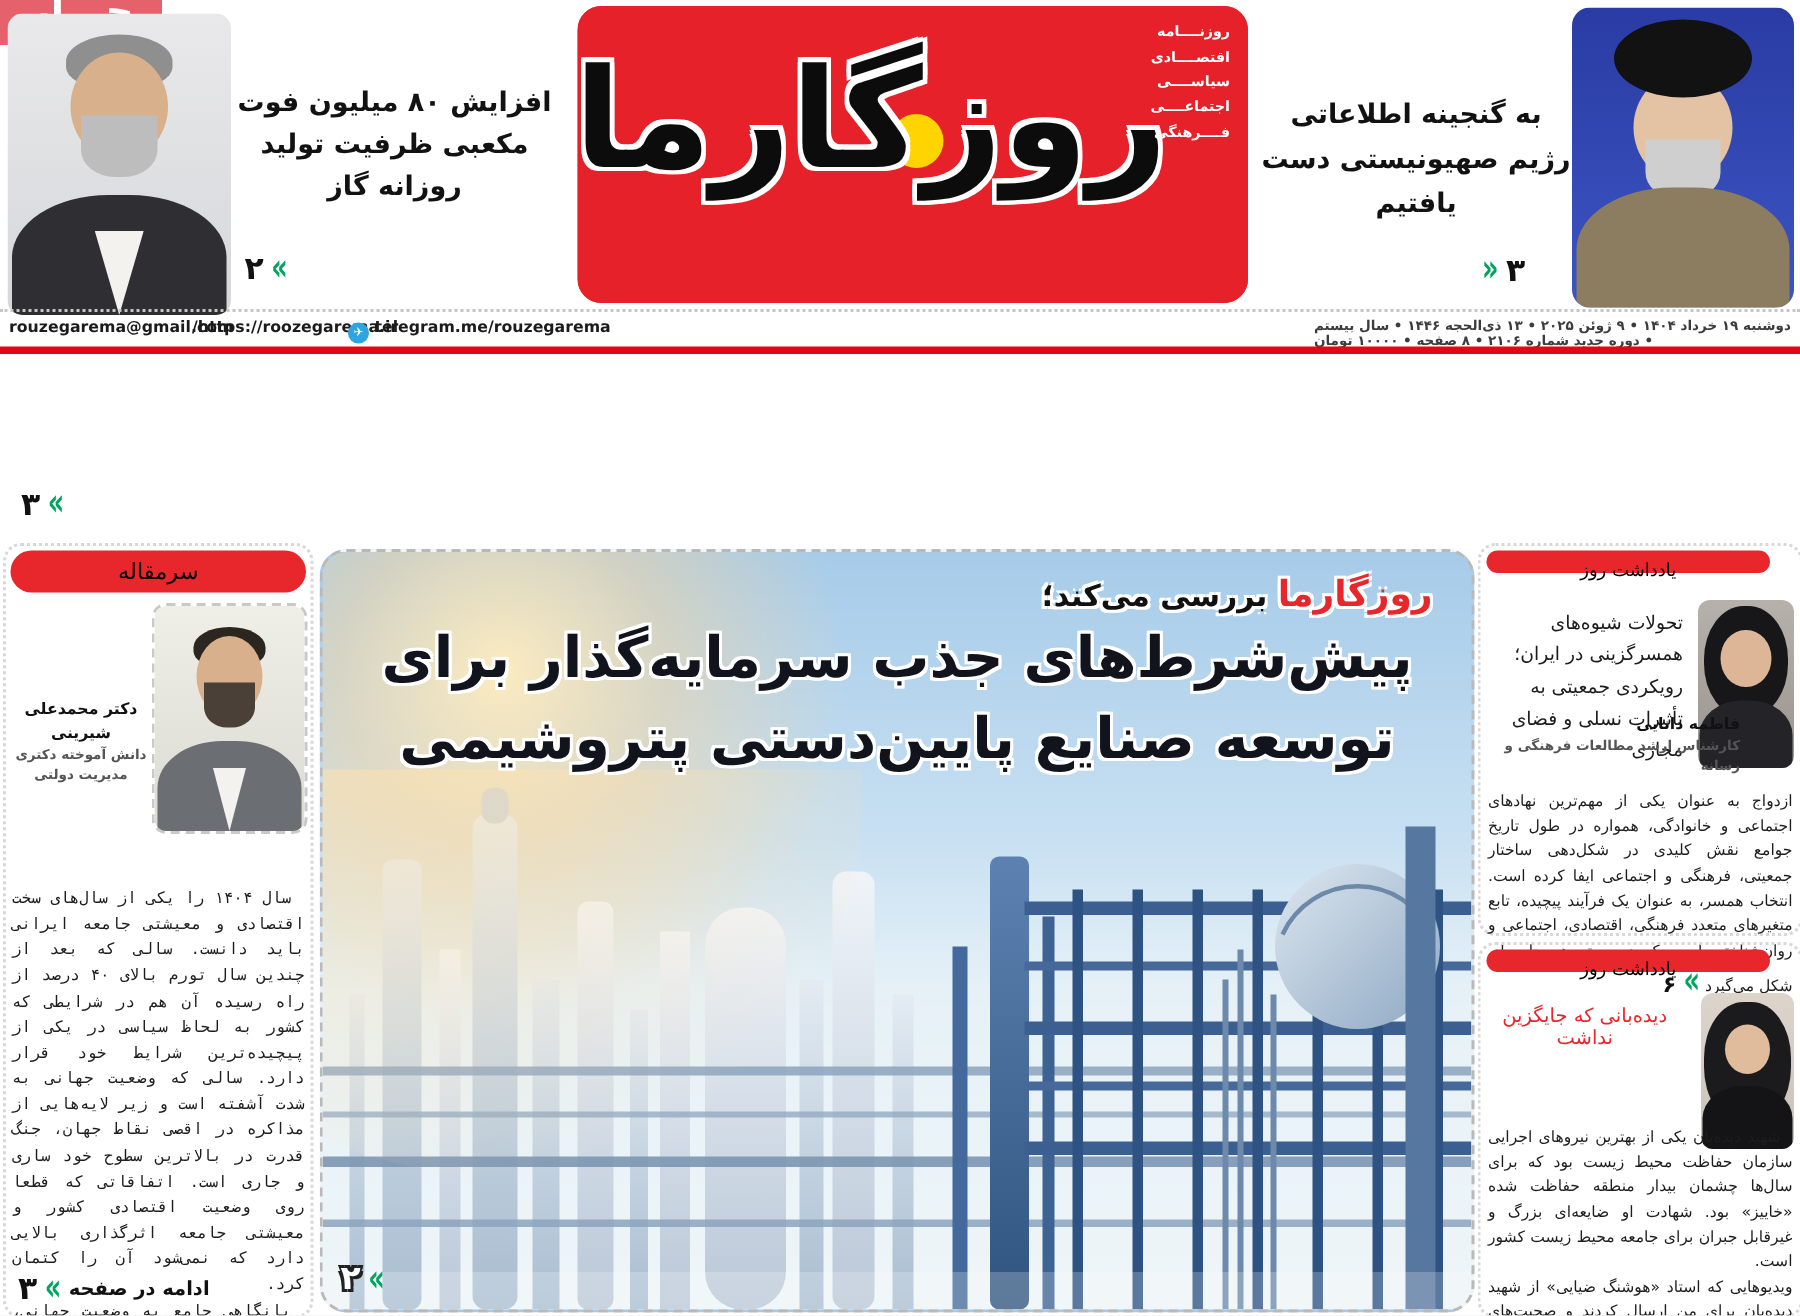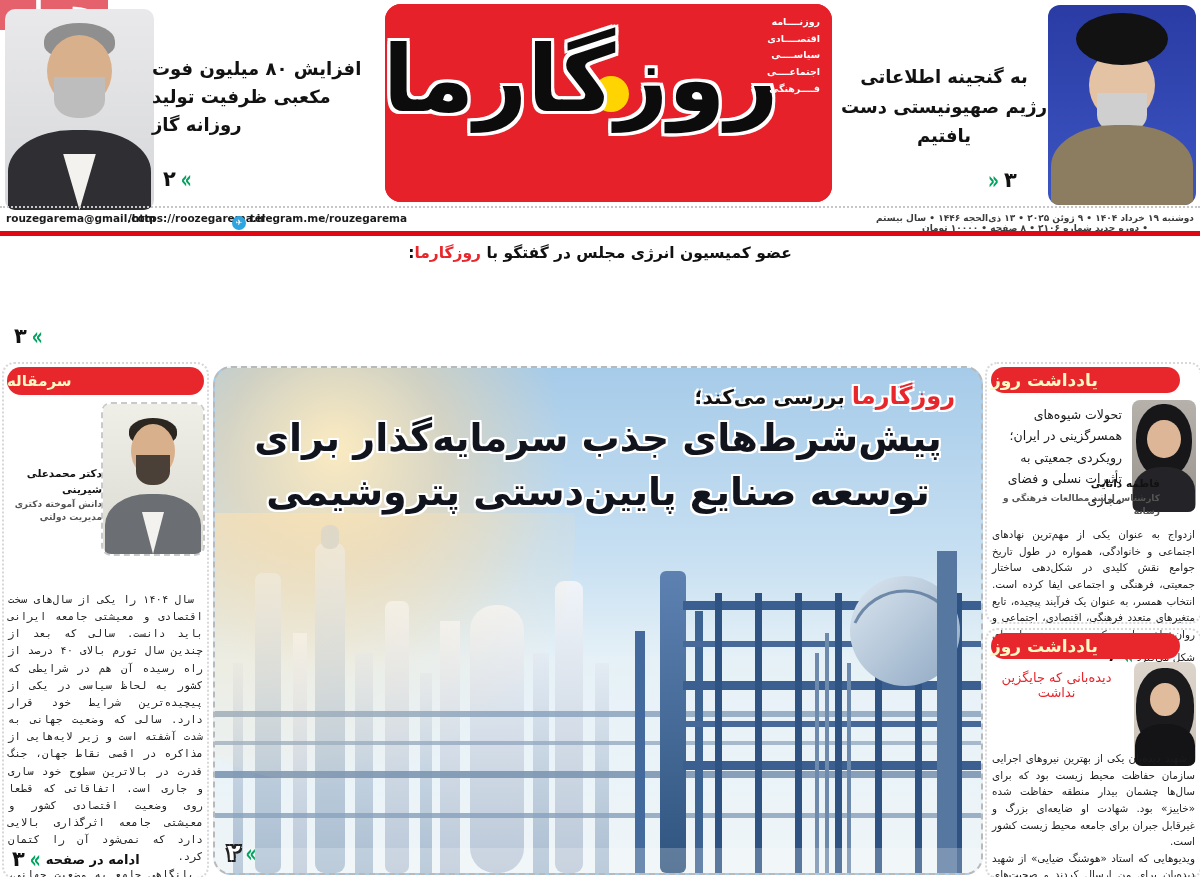--- a/index.html
+++ b/index.html
@@ -14,52 +14,52 @@
   .p-head{position:absolute;width:44%;height:36%;border-radius:50%;background:#d9b08c;left:28%;top:13%;}
   .p-hair{position:absolute;width:48%;height:18%;border-radius:50% 50% 40% 40%;background:#555;left:26%;top:9%;}
   .p-beard{position:absolute;width:34%;height:20%;border-radius:0 0 45% 45%;left:33%;top:34%;}
   .p-torso{position:absolute;width:96%;height:46%;left:2%;bottom:-6%;border-radius:45% 45% 0 0;}
   .p-shirt{position:absolute;width:22%;height:28%;left:39%;bottom:0;background:#f4f2ee;
         clip-path:polygon(0 0,100% 0,50% 100%);}
   .photo-tl{left:5px;top:9px;width:149px;height:201px;border-radius:10px;}
   .photo-tr{left:1048px;top:5px;width:148px;height:200px;border-radius:12px;}
   .turban{position:absolute;width:62%;height:26%;border-radius:50%;background:#121212;left:19%;top:4%;}
   .hl{font-weight:bold;color:#121212;}
-  .hl-tl{left:152px;top:55px;width:222px;text-align:left;font-size:18px;line-height:1.55;}
+  .hl-tl{left:152px;top:55px;width:222px;text-align:center;font-size:18px;line-height:1.55;}
   .hl-tr{left:838px;top:62px;width:212px;text-align:center;font-size:18px;line-height:1.65;}
   .pageref{display:flex;align-items:center;gap:5px;direction:ltr;}
   .pagenum{font-weight:bold;font-size:21px;color:#111;}
   .chev{color:#00a45e;font-weight:900;display:inline-block;transform:scaleY(1.5);font-size:17px;}
   
   .masthead{left:385px;top:4px;width:447px;height:198px;background:#e62129;border-radius:16px;
         box-shadow:inset 0 0 0 2px #e62129;}
   .logo-dot{position:absolute;left:208px;top:72px;width:36px;height:36px;border-radius:50%;background:#ffd400;}
   .logo-title{position:absolute;left:0;top:22px;width:88%;text-align:center;font-size:92px;font-weight:900;
         color:#0c0c0c;letter-spacing:-4px;
         text-shadow:-3px -3px 0 #fff,3px -3px 0 #fff,-3px 3px 0 #fff,3px 3px 0 #fff,0 3px 0 #fff,0 -3px 0 #fff,3px 0 0 #fff,-3px 0 0 #fff;}
   .tagline{position:absolute;right:12px;top:10px;text-align:right;color:#fff;font-size:9.5px;
         font-weight:bold;line-height:1.75;}
   
   .dotted-sep{left:0;right:0;top:206px;border-top:2px dotted #c6c6c6;}
   .contact{top:212px;direction:ltr;font-size:10.5px;font-weight:600;color:#1b1b1b;}
   .tg-icon{display:inline-block;width:14px;height:14px;border-radius:50%;background:#2ca5e0;color:#fff;
         font-size:8px;line-height:14px;text-align:center;vertical-align:-3px;}
-  .dateline{top:213px;right:6px;width:318px;font-size:9px;font-weight:bold;color:#3c3c3c;text-align:center;}
+  .dateline{top:213px;right:6px;width:318px;font-size:9px;font-weight:bold;color:#3c3c3c;text-align:left;}
   .red-rule{left:0;right:0;top:231px;height:5px;background:#e30613;}
   
   .lead-kicker{top:244px;left:0;width:100%;text-align:center;font-size:15.5px;font-weight:bold;color:#111;}
   .brand-red{color:#e8272d;}
   .lead-hl{top:266px;left:0;width:100%;text-align:center;font-size:44px;font-weight:900;color:#141414;}
   .pageref-lead{left:14px;top:324px;}
   
   .ed-col{left:2px;top:362px;width:203px;height:513px;border:2px dotted #d8d8d8;border-radius:12px;}
-  .pill{background:#e8272d;border-radius:15px;color:#fef9c3;text-align:left;font-weight:bold;}
+  .pill{background:#e8272d;border-radius:15px;color:#000000;text-align:center;font-weight:normal;}
   .ed-pill{position:absolute;left:3px;right:3px;top:3px;height:28px;font-size:15px;line-height:28px;}
   .ed-photo{position:absolute;right:2px;top:38px;width:100px;height:150px;border:2px dashed #c9c9c9;border-radius:10px;}
-  .ed-byline{position:absolute;left:2px;top:102px;width:96px;}
+  .ed-byline{position:absolute;left:2px;top:102px;width:96px;text-align:center;}
   .byl-name{font-size:10.5px;font-weight:bold;color:#111;line-height:1.5;}
   .byl-role{font-size:9px;font-weight:bold;color:#555;line-height:1.5;}
   .ed-hl{position:absolute;right:4px;left:4px;top:198px;font-size:15px;font-weight:900;text-align:right;color:#111;}
   .ed-body{position:absolute;right:4px;left:4px;top:228px;font-size:10.6px;line-height:1.62;
         text-align:justify;color:#1d1d1d;}
   .ed-body p{margin:0;text-indent:9px;font-family:Liberation Mono, monospace;}
   .ed-foot{position:absolute;left:8px;bottom:6px;}
   .ed-foot .label{font-weight:bold;font-size:13px;color:#111;}
   
   .feature{left:213px;top:366px;width:766px;height:505px;border:2px dashed #b9b9b9;border-radius:18px;overflow:hidden;
@@ -73,21 +73,21 @@
         color:#11141d;line-height:1.42;
         text-shadow:-2px -2px 0 #fff,2px -2px 0 #fff,-2px 2px 0 #fff,2px 2px 0 #fff,0 -2px 0 #fff,0 2px 0 #fff,-2px 0 0 #fff,2px 0 0 #fff;}
   .refinery{position:absolute;left:0;bottom:0;width:100%;height:360px;}
   .feat-page{position:absolute;left:12px;bottom:8px;}
   .feat-page .pagenum{color:#fff;font-size:22px;
         text-shadow:-2px -2px 0 #222,2px -2px 0 #222,-2px 2px 0 #222,2px 2px 0 #222;}
   
   .note-box{left:985px;width:213px;border:2px dotted #d8d8d8;border-radius:12px;}
   .note1{top:362px;height:258px;}
   .note2{top:628px;height:247px;}
-  .note-pill{position:absolute;left:4px;right:20px;top:3px;height:26px;font-size:17px;line-height:26px;}
+  .note-pill{position:absolute;left:4px;right:20px;top:3px;height:15px;font-size:12px;line-height:26px;}
   .note-photo{position:absolute;right:4px;border-radius:8px;}
   .n1-photo{top:36px;width:64px;height:112px;}
   .n2-photo{top:32px;width:62px;height:104px;}
   .note-hl{position:absolute;right:78px;left:4px;text-align:right;font-weight:400;color:#1b1b1b;}
   .n1-hl{top:40px;font-size:12.5px;line-height:1.7;}
   .n2-hl{top:40px;font-size:13px;color:#e8272d;text-align:center;}
   .note-byline{position:absolute;text-align:right;}
   .n1-byline{right:40px;left:4px;top:112px;}
   .n2-byline{right:60px;left:4px;top:64px;}
   .note-body{position:absolute;right:5px;left:5px;font-size:10.4px;line-height:1.6;text-align:justify;color:#1d1d1d;}
@@ -148,23 +148,20 @@
   <div class="abs contact" style="left:6px;">rouzegarema@gmail.com</div>
   <div class="abs contact" style="left:128px;">/https://roozegarema.ir</div>
   <div class="abs contact" style="left:232px;">
     <span class="tg-icon">✈</span>
     <span>telegram.me/rouzegarema</span>
   </div>
   <div class="abs dateline">دوشنبه ۱۹ خرداد ۱۴۰۴ • ۹ ژوئن ۲۰۲۵ • ۱۳ ذی‌الحجه ۱۴۴۶ • سال بیستم • دوره جدید شماره ۲۱۰۶ • ۸ صفحه • ۱۰۰۰۰ تومان</div>
 
   <div class="abs red-rule"></div>
 
-  <div class="abs lead-kicker">
-    <span>عضو کمیسیون انرژی مجلس در گفتگو با </span><span class="brand-red">روزگارما</span><span>:</span>
-  </div>
   <div class="abs pageref pageref-lead">
     <span class="pagenum">۳</span>
     <span class="chev">«</span>
   </div>
 
   <div class="abs ed-col">
     <div class="pill ed-pill">سرمقاله</div>
     <div class="portrait ed-photo">
       <div class="p-bg" style="background:linear-gradient(180deg,#efeee7,#dcdbd2);"></div>
       <div class="p-hair" style="background:#2b2620;"></div>

